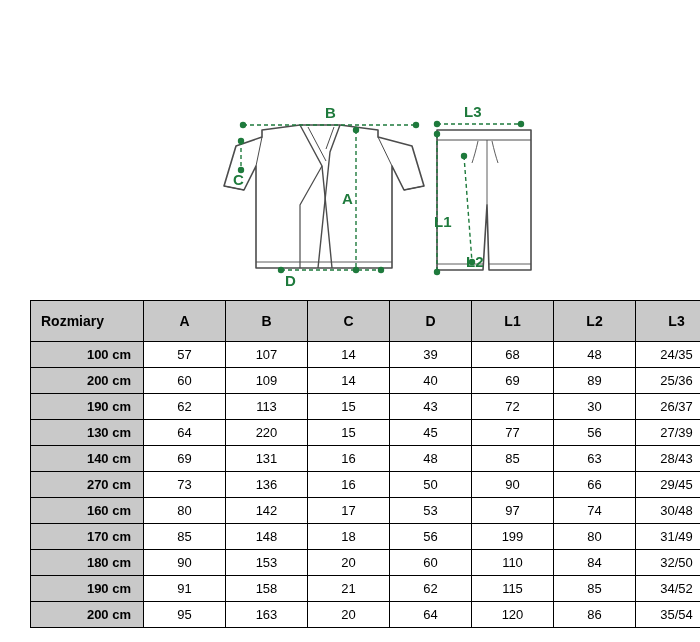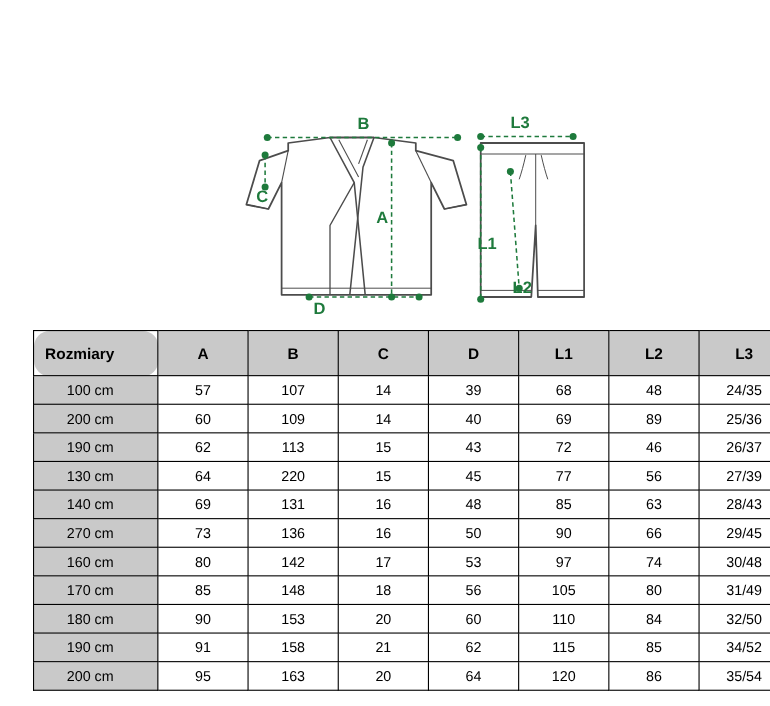--- a/index.html
+++ b/index.html
@@ -59,31 +59,32 @@
   }
 
   table.size-table thead th.corner {
     text-align: left;
     padding-left: 10px;
     font-size: 14px;
   }
 
   table.size-table tbody th.size-label {
     background: #c9c9c9;
-    font-weight: normal;
+    font-weight: bold;
+    text-align: right;
     padding-right: 12px;
     font-size: 13px;
   }
 
   table.size-table tbody td {
     background: #ffffff;
     font-weight: normal;
   }
 
-  .col-first { width: 100px; border-radius: 14px; }
+  .col-first { width: 100px; }
   .col-rest  { width: 77px; }
 </style>
 </head>
 <body>
 
 <div id="diagram-area">
   <svg id="diagram-svg" width="700" height="290" viewBox="0 0 700 290">
 
     <g>
 
@@ -210,21 +211,21 @@
         <td>89</td>
         <td>25/36</td>
       </tr>
       <tr>
         <th class="size-label">190 cm</th>
         <td>62</td>
         <td>113</td>
         <td>15</td>
         <td>43</td>
         <td>72</td>
-        <td>46</td>
+        <td>30</td>
         <td>26/37</td>
       </tr>
       <tr>
         <th class="size-label">130 cm</th>
         <td>64</td>
         <td>220</td>
         <td>15</td>
         <td>45</td>
         <td>77</td>
         <td>56</td>
@@ -259,21 +260,21 @@
         <td>97</td>
         <td>74</td>
         <td>30/48</td>
       </tr>
       <tr>
         <th class="size-label">170 cm</th>
         <td>85</td>
         <td>148</td>
         <td>18</td>
         <td>56</td>
-        <td>105</td>
+        <td>199</td>
         <td>80</td>
         <td>31/49</td>
       </tr>
       <tr>
         <th class="size-label">180 cm</th>
         <td>90</td>
         <td>153</td>
         <td>20</td>
         <td>60</td>
         <td>110</td>

